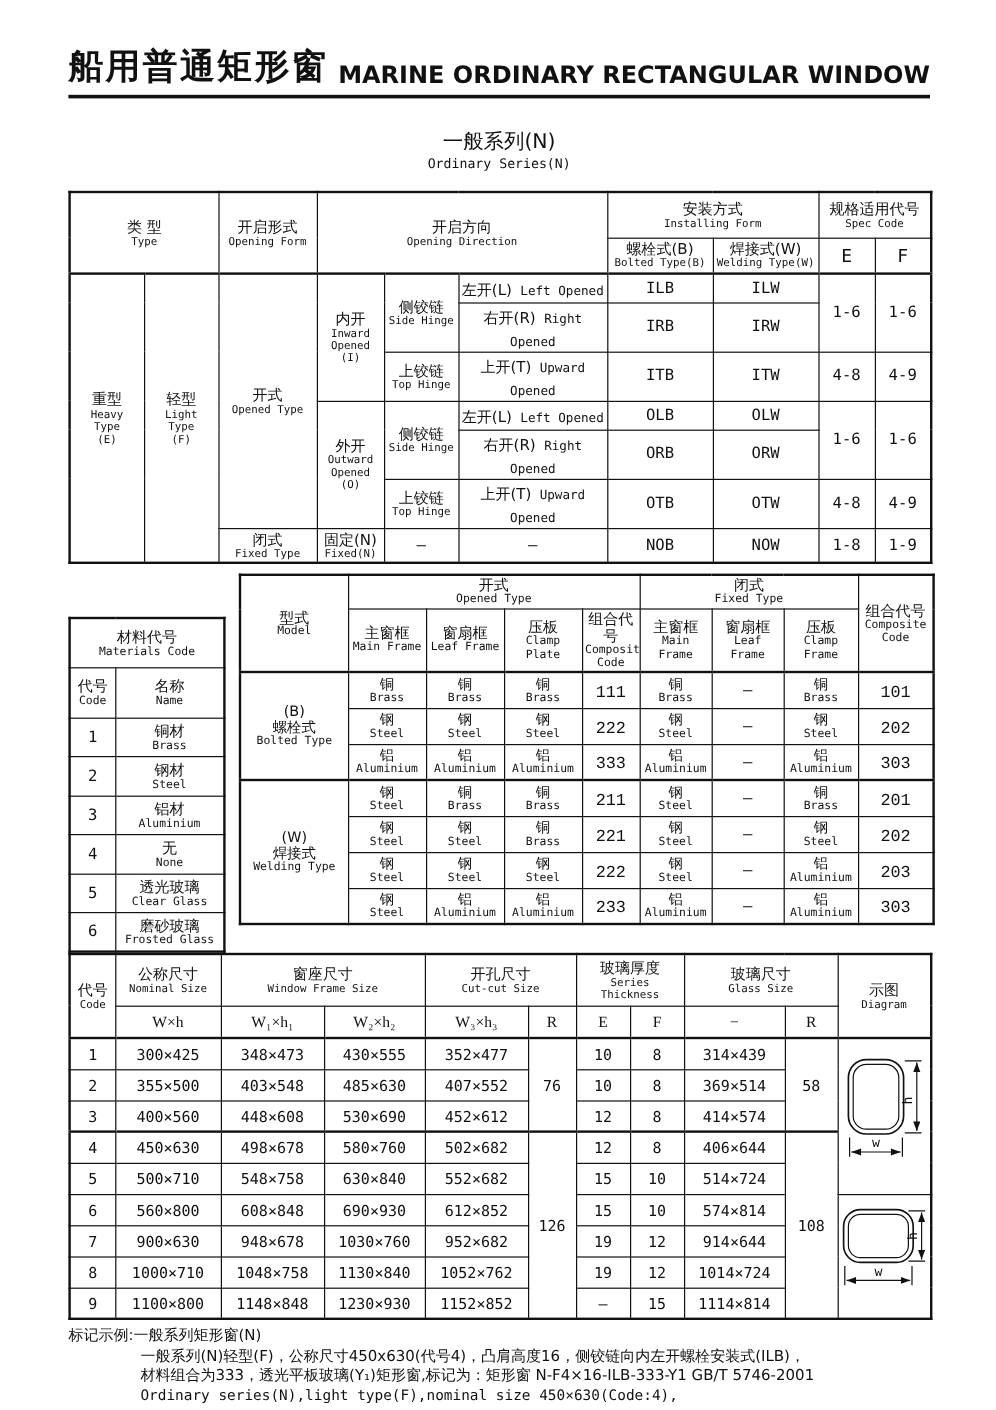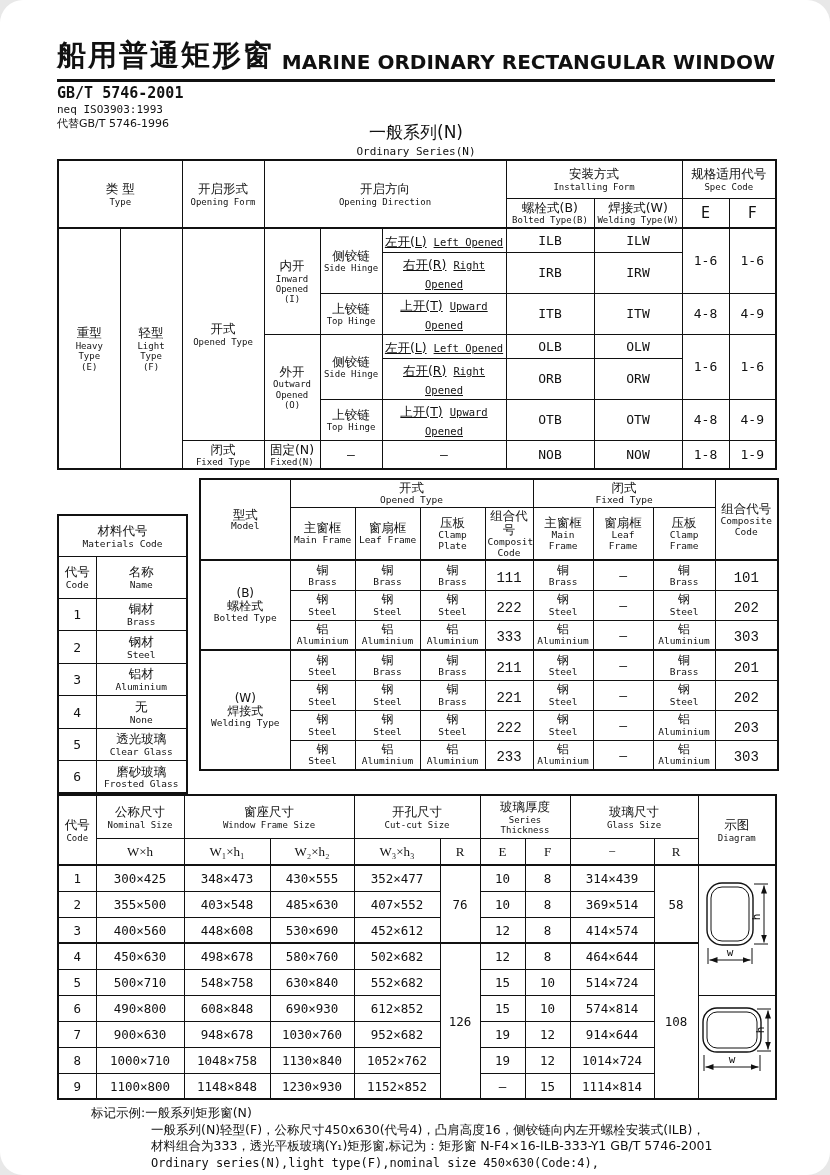--- a/index.html
+++ b/index.html
@@ -1,41 +1,41 @@
 <!DOCTYPE html>
 <html><head>
 <meta charset="utf-8">
 <style>
   * { margin:0; padding:0; box-sizing:border-box; }
   html,body { background:#e8e8e8; }
   .page {
     position:relative; width:830px; height:1175px; margin:0 auto;
     background:#ffffff; color:#111;
     font-family:"DejaVu Sans", sans-serif;
-    padding:36px 55px 0 57px; overflow:hidden;border-radius:23px;
+    padding:36px 55px 0 57px; overflow:hidden;
   }
   
   .title-row { display:flex; justify-content:space-between; align-items:flex-end; }
   .title-zh { font-size:29px; font-weight:bold; letter-spacing:2px; }
   .title-en { font-size:20px; font-weight:bold; letter-spacing:0; padding-bottom:2px; }
   .title-rule { height:3px; background:#111; margin-top:3px; }
   .head-block { position:relative; height:62px; margin-top:2px; }
   .std-number { font-family:"DejaVu Sans Mono", monospace; font-weight:bold; font-size:15px; }
   .std-neq { font-family:"DejaVu Sans Mono", monospace; font-size:11px; margin-top:1px; }
   .std-replaces { font-size:11px; font-family:"DejaVu Sans", sans-serif; }
-  .series-block { position:absolute; left:50%; top:37px; transform:translateX(-50%); text-align:center; }
+  .series-block { position:absolute; left:50%; top:22px; transform:translateX(-50%); text-align:center; }
   .series-zh { font-size:17px; }
   .series-en { font-size:11px; font-family:"DejaVu Sans Mono", monospace; margin-top:1px; }
   
   table.grid { border-collapse:collapse; table-layout:fixed; border:2px solid #111; }
   table.grid td { border:1px solid #111; text-align:center; vertical-align:middle; padding:1px 2px; overflow:hidden; }
   .zh { display:block; font-family:"DejaVu Sans", sans-serif; font-size:12.5px; line-height:1.25; white-space:pre-line; }
   .en { display:block; font-family:"DejaVu Sans Mono", monospace; font-size:9px; line-height:1.15; white-space:pre-line; }
   td.dir { text-align:left; padding-left:6px; }
-  td.dir .zh, td.dir .en { display:inline; white-space:normal;text-decoration:underline; }
+  td.dir .zh, td.dir .en { display:inline; white-space:normal; }
   td.dir .en { margin-left:7px; font-size:10.5px; }
   td.mono { font-family:"DejaVu Sans Mono", monospace; font-size:13px; }
   td.vb { vertical-align:bottom; padding-bottom:6px; }
   tr.bt2 > td { border-top:2px solid #111; }
   
   .t1 { width:718px; margin-top:13px; }
   .t1 tr.hr1 { height:38px; } .t1 tr.hr2 { height:30px; }
   .t1 tr.r { height:24px; } .t1 tr.rt { height:30px; } .t1 tr.rf { height:27px; }
   .t1 td.ef { font-family:"DejaVu Sans Mono", monospace; font-size:15px; }
   
@@ -57,42 +57,37 @@
   .t3 tr.h1 { height:43px; } .t3 tr.h2 { height:27px; }
   .t3 tr.dr { height:26px; }
   .t3 td.num { font-family:"DejaVu Sans Mono", monospace; font-size:12.5px; }
   .t3 td.sym { font-family:Liberation Serif, serif; font-size:13px; }
   .t3 td.diag { padding:0; vertical-align:middle; }
   .t3 svg { display:block; margin:0 auto; }
   .t3 svg line, .t3 svg rect { stroke:#111; fill:none; }
   .t3 svg text { fill:#111; font-family:"DejaVu Sans Mono", monospace; font-size:11px; }
   
   .notes { margin-top:5px; }
-  .note { line-height:16.5px; font-size:12.5px;margin-left:34px; }
+  .note { line-height:16.5px; font-size:12.5px; }
   .note.zhl { font-family:"DejaVu Sans", sans-serif; }
   .note.enl { font-family:"DejaVu Sans Mono", monospace; font-size:12px; }
   .note.ind { padding-left:60px; }
 </style>
 </head>
 <body>
 
 <div class="page">
 
   <div class="doc-header">
     <div class="title-row">
       <div class="title-zh">船用普通矩形窗</div>
       <div class="title-en">MARINE ORDINARY RECTANGULAR WINDOW</div>
     </div>
     <div class="title-rule"></div>
     <div class="head-block">
-      <div class="std-block">
-        <div class="std-number">GB/T 5746-2001</div>
-        <div class="std-neq">neq ISO3903:1993</div>
-        <div class="std-replaces">代替GB/T 5746-1996</div>
-      </div>
       <div class="series-block">
         <div class="series-zh">一般系列(N)</div>
         <div class="series-en">Ordinary Series(N)</div>
       </div>
     </div>
   </div>
 
   <table class="grid t1">
     <colgroup>
         <col style="width:62px">
@@ -673,36 +668,36 @@
     </tr>
     <tr class="dr bt2">
       <td class="num">4</td>
       <td class="num">450×630</td>
       <td class="num">498×678</td>
       <td class="num">580×760</td>
       <td class="num">502×682</td>
       <td class="num" rowspan="6">126</td>
       <td class="num">12</td>
       <td class="num">8</td>
-      <td class="num">464×644</td>
+      <td class="num">406×644</td>
       <td class="num" rowspan="6">108</td>
     </tr>
     <tr class="dr">
       <td class="num">5</td>
       <td class="num">500×710</td>
       <td class="num">548×758</td>
       <td class="num">630×840</td>
       <td class="num">552×682</td>
       <td class="num">15</td>
       <td class="num">10</td>
       <td class="num">514×724</td>
     </tr>
     <tr class="dr">
       <td class="num">6</td>
-      <td class="num">490×800</td>
+      <td class="num">560×800</td>
       <td class="num">608×848</td>
       <td class="num">690×930</td>
       <td class="num">612×852</td>
       <td class="num">15</td>
       <td class="num">10</td>
       <td class="num">574×814</td>
       <td class="diag" rowspan="4">
         <svg width="76" height="102" viewBox="0 0 76 102">
           <defs>
                 <marker id="a2" markerWidth="9" markerHeight="8" refX="8" refY="3" orient="auto-start-reverse" markerUnits="userSpaceOnUse">

